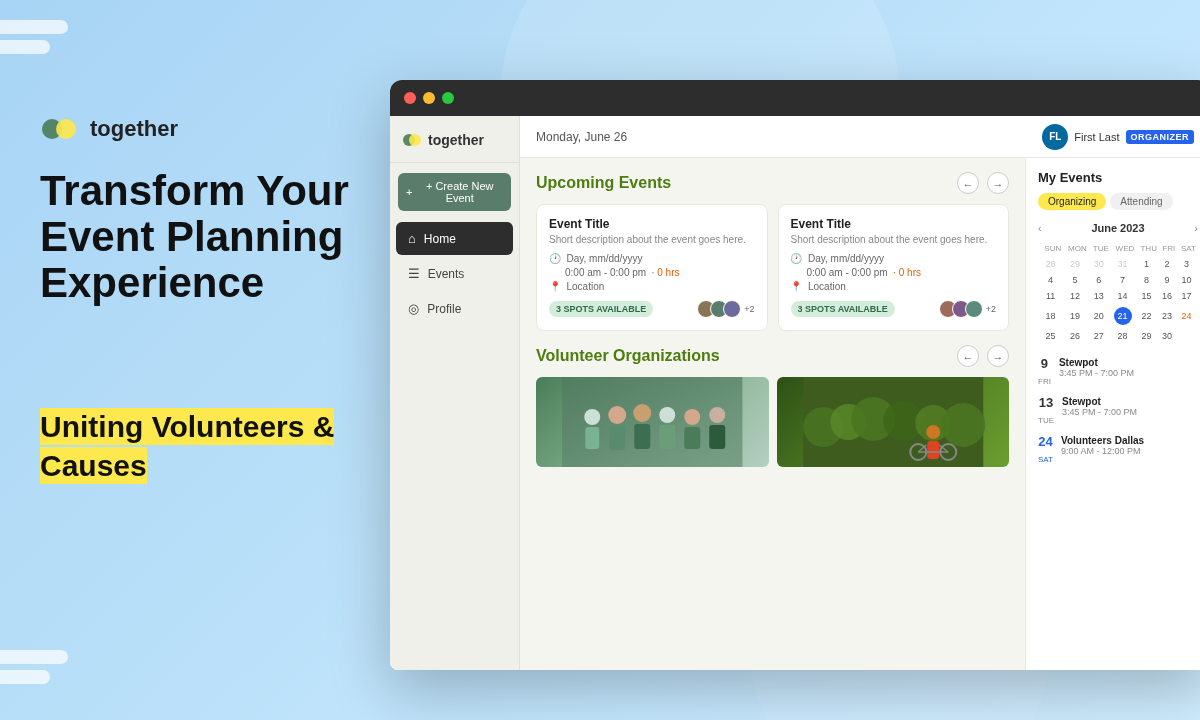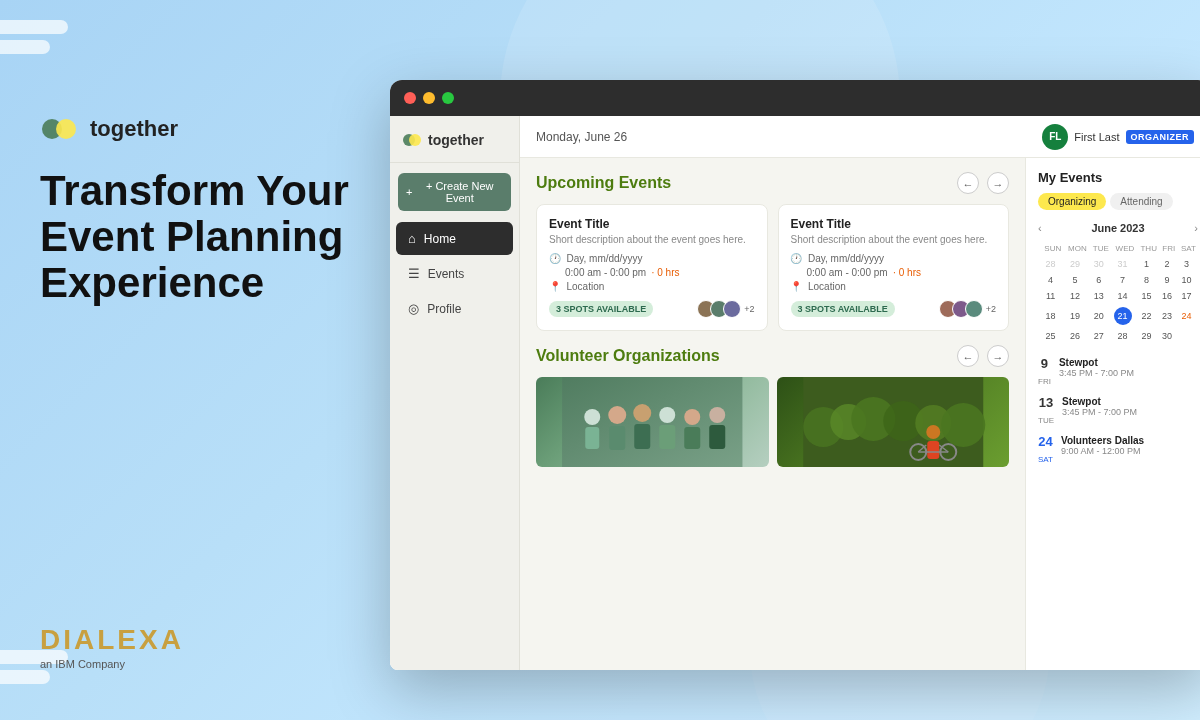--- a/index.html
+++ b/index.html
@@ -241,21 +241,21 @@
     }
     .topbar-user {
       display: flex;
       align-items: center;
       gap: 6px;
     }
     .user-avatar {
       width: 26px;
       height: 26px;
       border-radius: 50%;
-      background: #15803d;
+      background: #0369a1;
       display: flex;
       align-items: center;
       justify-content: center;
       font-size: 10px;
       color: #fff;
       font-weight: 600;
     }
     .user-name {
       font-size: 11px;
       color: #333;
@@ -588,25 +588,24 @@
       <svg width="38" height="38" viewBox="0 0 38 38">
         <circle cx="12" cy="19" r="10" fill="#4a7c59" opacity="0.9"></circle>
         <circle cx="26" cy="19" r="10" fill="#fde84e" opacity="0.9"></circle>
       </svg>
     </div>
     <span style="font-size:22px;font-weight:600;color:#222;">together</span>
   </div>
 
   <h1 class="headline">Transform Your Event Planning Experience</h1>
 
-
-  <div class="dialexa-logo">
-    <div class="dialexa-text">DIALEXA</div>
-    <div class="dialexa-sub">an IBM Company</div>
+  <div class="subheadline-wrapper">
+    <span class="subheadline">Uniting Volunteers &amp; Causes</span>
   </div>
+
 </div>
 
 <div class="browser-window">
 
   <div class="browser-titlebar">
     <div class="traffic-light tl-red"></div>
     <div class="traffic-light tl-yellow"></div>
     <div class="traffic-light tl-green"></div>
   </div>
 

